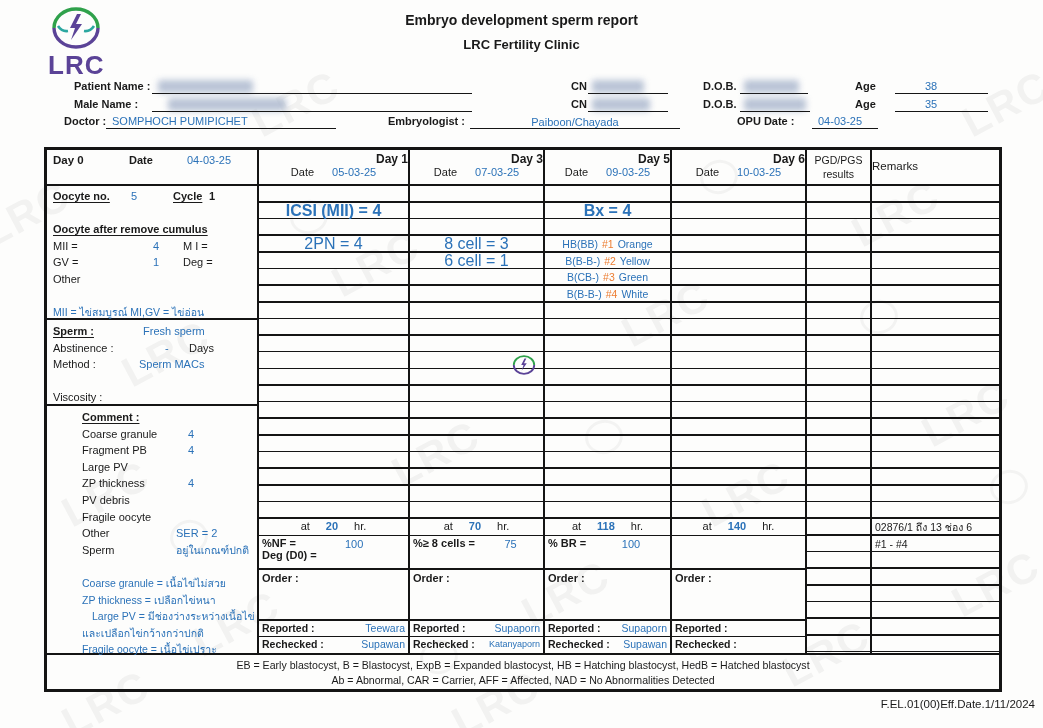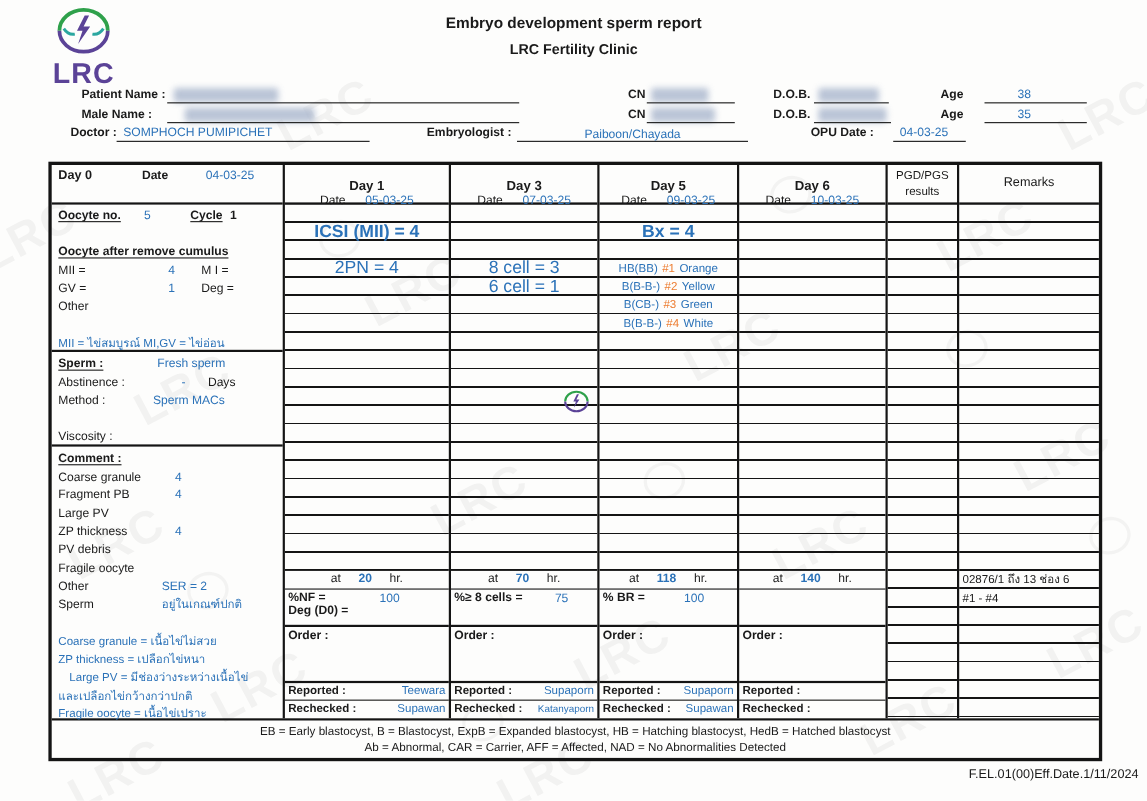--- a/index.html
+++ b/index.html
@@ -33,21 +33,21 @@
   .redact { background:#a9b6cd; filter:blur(3px); opacity:.8; border-radius:2px; height:13px; }
   
   #sheet {
     position:absolute; left:44px; top:147px; width:958px; height:545px;
     border:3px solid #141414; display:flex; flex-direction:column;
   }
   #grid { display:flex; height:503px;border-radius:13px; }
   .col { position:relative; border-right:2px solid #141414; }
   .col:last-child { border-right:none; }
   .colhead { height:36px; border-bottom:2px solid #141414; position:relative; }
-  .dayname { text-align:center; font-weight:bold; font-size:12px; padding-top:12px; }
+  .dayname { text-align:right; font-weight:bold; font-size:12px; padding-top:2px; }
   .dateline { display:flex; justify-content:center; gap:18px; font-size:11px; }
   .rows {
     position:relative; height:333px;
     background:repeating-linear-gradient(to bottom, transparent 0, transparent 15.05px, #141414 15.05px, #141414 16.65px);
   }
   .rows-tall {
     position:relative; height:467px;
     background:repeating-linear-gradient(to bottom, transparent 0, transparent 15.05px, #141414 15.05px, #141414 16.65px);
   }
   .rcell { position:absolute; left:0; right:0; height:16.65px; line-height:16px; text-align:center; font-size:16px; }
@@ -56,21 +56,21 @@
   .stats { height:34px; border-bottom:2px solid #141414; position:relative; font-size:11px; padding:1px 3px; }
   .statval { position:absolute; left:58%; top:1px; }
   .order { height:51px; border-bottom:2px solid #141414; padding:2px 3px; }
   .rep { height:16px; border-bottom:1.6px solid #141414; }
   .rech { height:16px; }
   .rr { display:flex; justify-content:space-between; padding:0 3px; line-height:14.5px; font-size:10.5px; }
   
   .line { position:relative; height:16.6px; line-height:16.6px; font-size:11px; }
   .blk-b { height:134px; border-bottom:2px solid #141414; padding-top:2px; }
   .blk-c { height:86px; border-bottom:2px solid #141414; padding-top:3px; }
-  .blk-d { height:242px; padding-top:3px; }
+  .blk-d { height:242px; padding-top:3px;margin-left:29px; }
   .thai { font-size:10.5px; }
   #footnote {
     height:36px; border-top:2.5px solid #141414; text-align:center;
     font-size:10.6px; line-height:15px; padding-top:3px;
   }
   #formcode { position:absolute; right:8px; top:698px; font-size:11.5px; }
 </style>
 </head>
 <body>
 
@@ -402,21 +402,21 @@
 
       <div class="col" style="width:65px">
         <div class="colhead" style="text-align:center;font-size:10.5px;padding-top:3px;line-height:14px">
           <div>PGD/PGS</div>
           <div>results</div>
         </div>
         <div class="rows-tall"></div>
       </div>
 
       <div class="col" style="width:127px">
-        <div class="colhead" style="text-align:center;line-height:33px;font-size:11.5px">
+        <div class="colhead" style="line-height:33px;font-size:11.5px">
           <span>Remarks</span>
         </div>
         <div class="rows-tall">
           <span class="rcell thai" style="top:333px;text-align:left;padding-left:3px">02876/1 ถึง 13 ช่อง 6</span>
           <span class="rcell" style="top:349.65px;text-align:left;padding-left:3px;font-size:10.5px">#1 - #4</span>
         </div>
       </div>
     </div>
 
     <div id="footnote">

